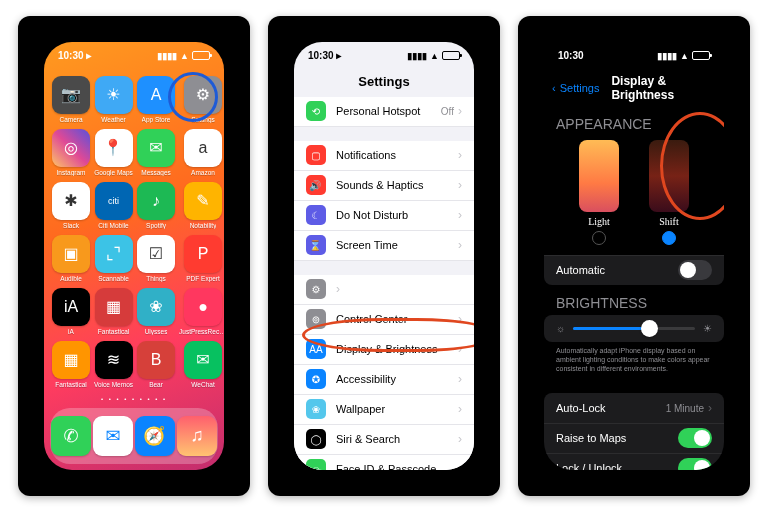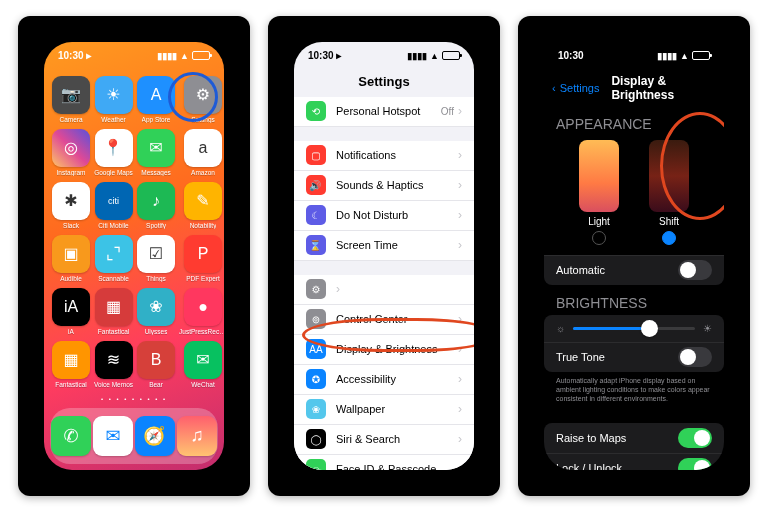--- a/index.html
+++ b/index.html
@@ -96,21 +96,21 @@
   .back-link { color:#0a84ff; font-size:11px; }
   .nav-title-dark { font-size:12px; font-weight:600; margin-left:8px; }
   .section-header { font-size:14px; color:#8e8e93; text-transform:uppercase; padding:10px 12px 4px; }
   .appearance-row { display:flex; justify-content:space-around; padding:4px 20px 10px; }
   .appearance-opt { display:flex; flex-direction:column; align-items:center; gap:4px; }
   .appearance-thumb {
     width:40px; height:72px; border-radius:8px;
   }
   .thumb-light { background: linear-gradient(180deg,#ffbb55 0%,#ff7a44 60%,#d94f5f 100%); }
   .thumb-dark  { background: linear-gradient(180deg,#3a1b0f 0%,#772216 50%,#3a0c1b 100%); }
-  .appearance-label { font-size:10px; }
+  .appearance-label { font-size:10px;font-family:Liberation Serif, serif; }
   .radio { width:14px; height:14px; border-radius:50%; border:1.5px solid #555; }
   .radio.on { background:#0a84ff; border-color:#0a84ff; position:relative; }
   .radio.on::after { content:''; position:absolute; inset:3px; border-radius:50%; background:#fff; transform:scale(.4); opacity:0; }
   .drow {
     display:flex; align-items:center; justify-content:space-between;
     padding:0 12px; height:30px; font-size:11px;
     border-top:1px solid #2c2c2e;
     background:#1c1c1e;
   }
   .drow:first-of-type { border-top:none; }
@@ -387,30 +387,30 @@
     <div class="section-header">BRIGHTNESS</div>
     <div class="dgroup">
       <div class="slider-row">
         <span class="sun">☼</span>
         <div class="slider">
           <div class="slider-fill" id="bfill" style="width: 62%;"></div>
           <div class="slider-knob" id="bknob" style="left: calc(62% - 8px);"></div>
         </div>
         <span class="sun">☀</span>
       </div>
-      <div class="drow">
-        <span>True Tone</span>
-        <span class="toggle"></span>
-      </div>
     </div>
     <div class="fine-print">Automatically adapt iPhone display based on ambient lighting conditions to make colors appear consistent in different environments.</div>
 
     <div style="height:12px"></div>
     <div class="dgroup">
       <div class="drow">
+        <span>Auto-Lock</span>
+        <span><span class="dvalue">1 Minute</span><span class="dchev">›</span></span>
+      </div>
+      <div class="drow">
         <span>Raise to Maps</span>
         <span class="toggle on"></span>
       </div>
       <div class="drow">
         <span>Lock / Unlock</span>
         <span class="toggle on"></span>
       </div>
     </div>
 
   </div>

